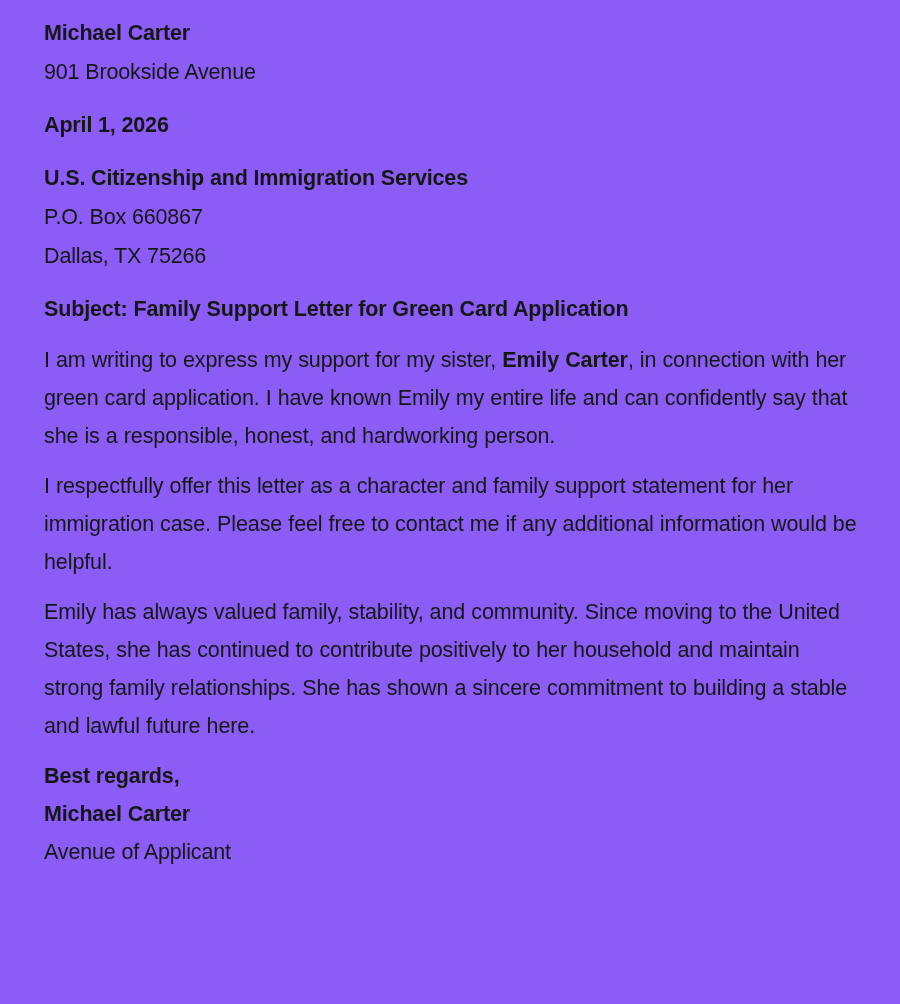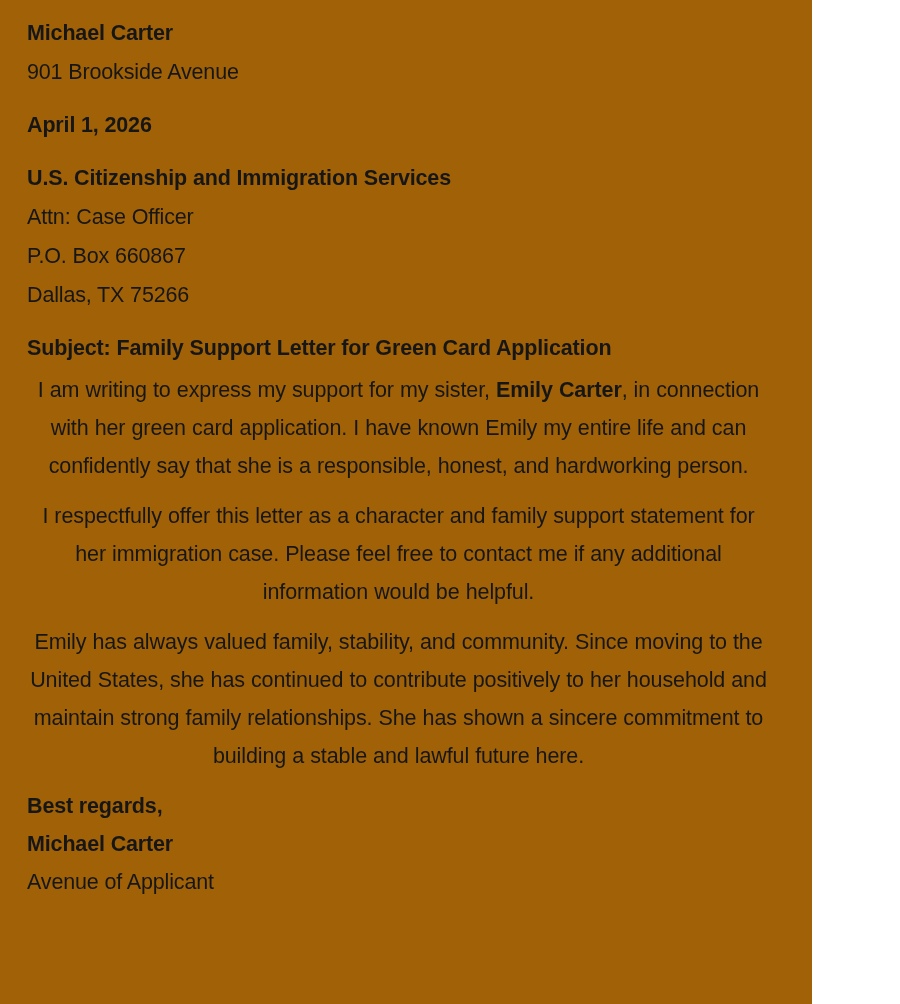--- a/index.html
+++ b/index.html
@@ -9,70 +9,69 @@
   }
   body {
     width: 900px;
     height: 1004px;
     font-family: "Liberation Sans", sans-serif;
     color: #161616;
     overflow: hidden;
   }
   .page {
     box-sizing: border-box;
-    width: 812px;
+    width: 900px;
     height: 1004px;
-    padding: 14px 30px 0 27px;
-    background: #a16207;
+    padding: 14px 30px 0 44px;
+    background: #8b5cf6;
   }
   .block {
     margin: 0 0 14px 0;
   }
   .line {
     font-size: 21.5px;
     line-height: 39px;
     letter-spacing: -0.15px;
     white-space: nowrap;
   }
   .bold {
     font-weight: bold;
   }
   .para {
     font-size: 21.5px;
     line-height: 38px;
     letter-spacing: -0.1px;
     margin: 0 12px 12px 0;
     max-width: 845px;
-    text-align: center;
+    text-align: left;
     word-spacing: 0.2px;
   }
   .para b {
     font-weight: bold;
   }
-  .gap-sm { margin-bottom: 3px; }
+  .gap-sm { margin-bottom: 12px; }
   .gap-md { margin-bottom: 14px; }
   .sig .line { line-height: 38px; }
 </style>
 </head>
 <body>
 
 <div class="page">
 
   <div class="block gap-md">
     <div class="line bold">Michael Carter</div>
     <div class="line">901 Brookside Avenue</div>
   </div>
 
   <div class="block gap-md">
     <div class="line bold">April 1, 2026</div>
   </div>
 
   <div class="block gap-md">
     <div class="line bold">U.S. Citizenship and Immigration Services</div>
-    <div class="line">Attn: Case Officer</div>
     <div class="line">P.O. Box 660867</div>
     <div class="line">Dallas, TX 75266</div>
   </div>
 
   <div class="block gap-sm">
     <div class="line bold">Subject: Family Support Letter for Green Card Application</div>
   </div>
 
 
   <p class="para"><span>I am writing to express my support for my sister, </span><b>Emily Carter</b><span>, in connection with her green card application. I have known Emily my entire life and can confidently say that she is a responsible, honest, and hardworking person.</span></p>

